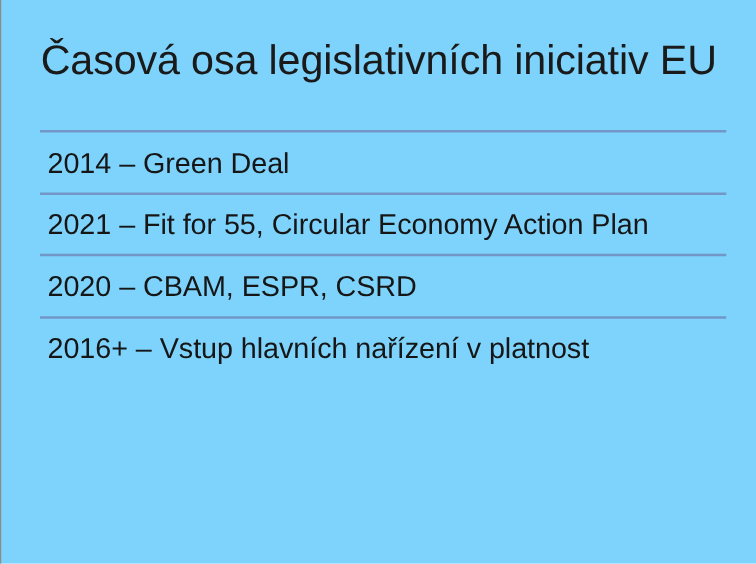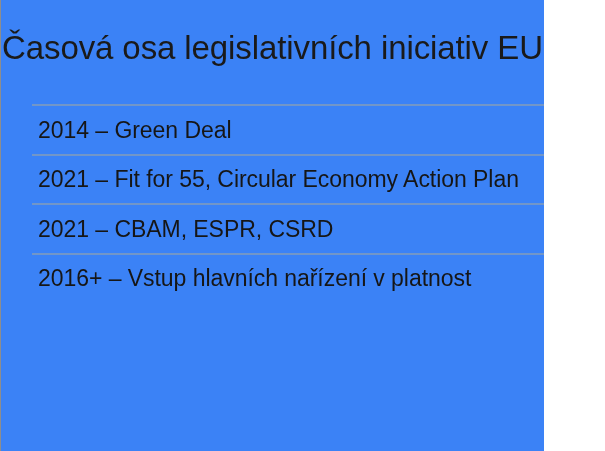--- a/index.html
+++ b/index.html
@@ -7,23 +7,23 @@
     padding: 0;
     background: #ffffff;
   }
   body {
     font-family: "Liberation Sans", sans-serif;
     -webkit-font-smoothing: antialiased;
   }
 
   .slide {
     position: relative;
-    width: 544px;
+    width: 605px;
     height: 451px;
-    background: #3b82f6;
+    background: #7dd3fc;
     box-sizing: border-box;
     border-left: 1px solid #8d8d8d;
     overflow: hidden;
   }
 
   .slide-title {
     position: absolute;
     left: 0;
     right: 0;
     top: 22px;
@@ -74,21 +74,21 @@
 
     <div class="timeline-row">
       <span class="row-text">2014 – Green Deal</span>
     </div>
 
     <div class="timeline-row">
       <span class="row-text">2021 – Fit for 55, Circular Economy Action Plan</span>
     </div>
 
     <div class="timeline-row">
-      <span class="row-text">2021 – CBAM, ESPR, CSRD</span>
+      <span class="row-text">2020 – CBAM, ESPR, CSRD</span>
     </div>
 
 
 
     <div class="timeline-row">
       <span class="row-text">2016+ – Vstup hlavních nařízení v platnost</span>
     </div>
 
   </div>
 

